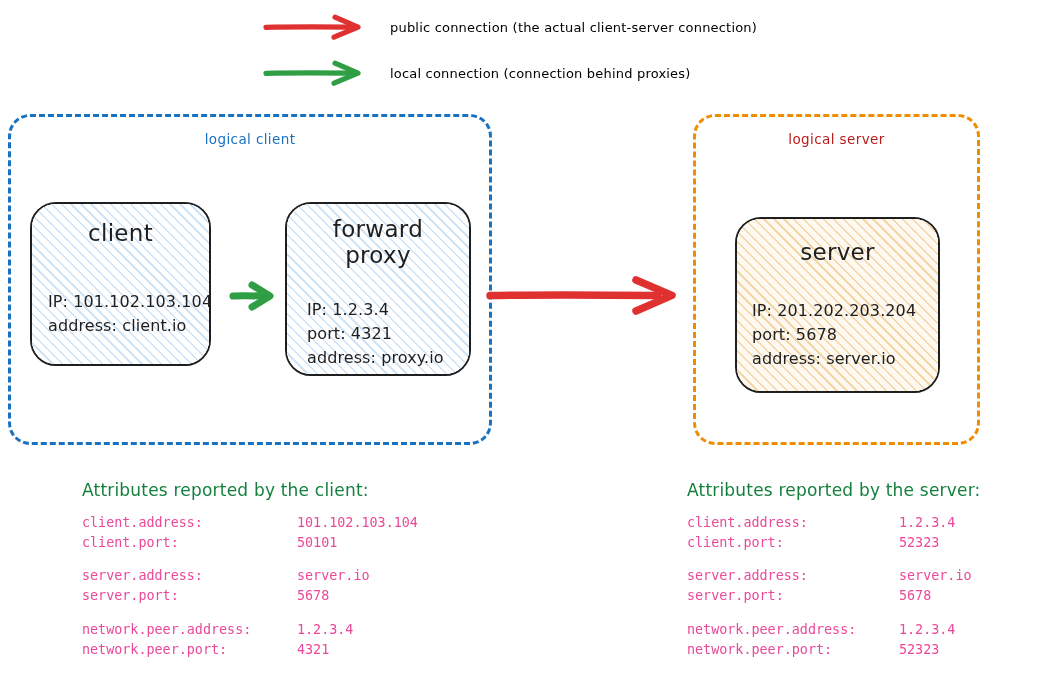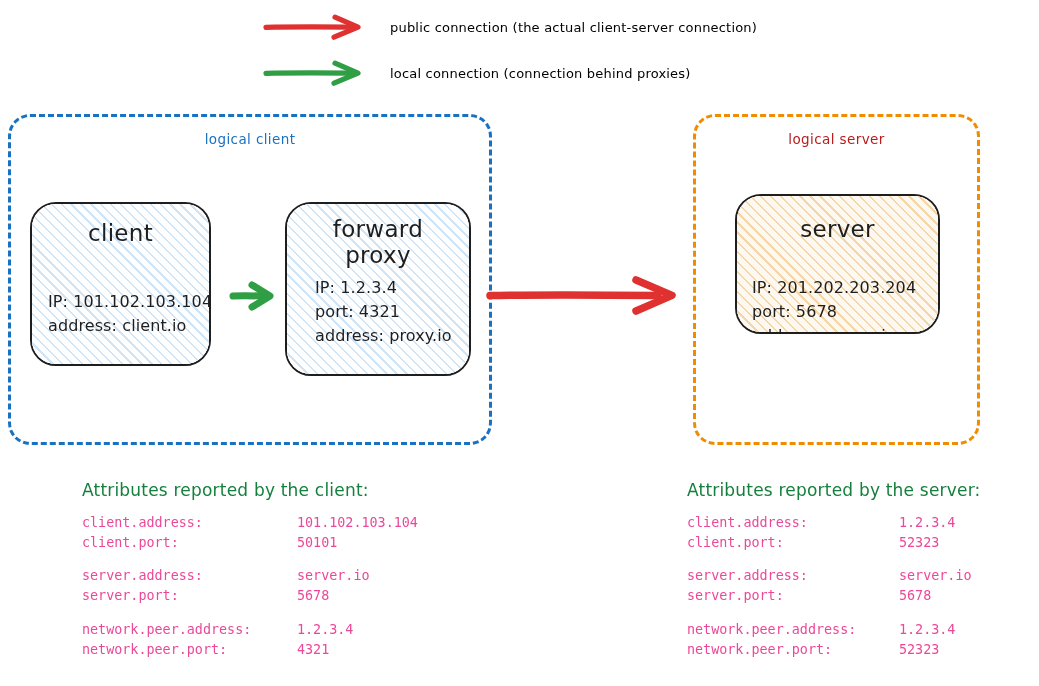--- a/index.html
+++ b/index.html
@@ -136,25 +136,25 @@
     width: 181px; height: 164px;
   }
   #node-client .content { padding: 16px 0 0 0; }
   #node-client .node-lines { padding-left: 16px; margin-top: 44px; }
 
   #node-proxy {
     left: 285px; top: 202px;
     width: 186px; height: 174px;
   }
   #node-proxy .content { padding: 12px 0 0 0; }
-  #node-proxy .node-lines { padding-left: 28px; margin-top: 8px; }
+  #node-proxy .node-lines { padding-left: 20px; margin-top: 30px; }
 
   #node-server {
-    left: 735px; top: 194px;
-    width: 205px; height: 140px;
+    left: 735px; top: 217px;
+    width: 205px; height: 176px;
   }
   #node-server .content { padding: 20px 0 0 0; }
   #node-server .node-lines { padding-left: 15px; margin-top: 34px; }
 
   
   .arrow-layer {
     position: absolute;
     pointer-events: none;
   }
   #arrow-green-wrap { left: 228px; top: 272px; width: 64px; height: 48px; }

